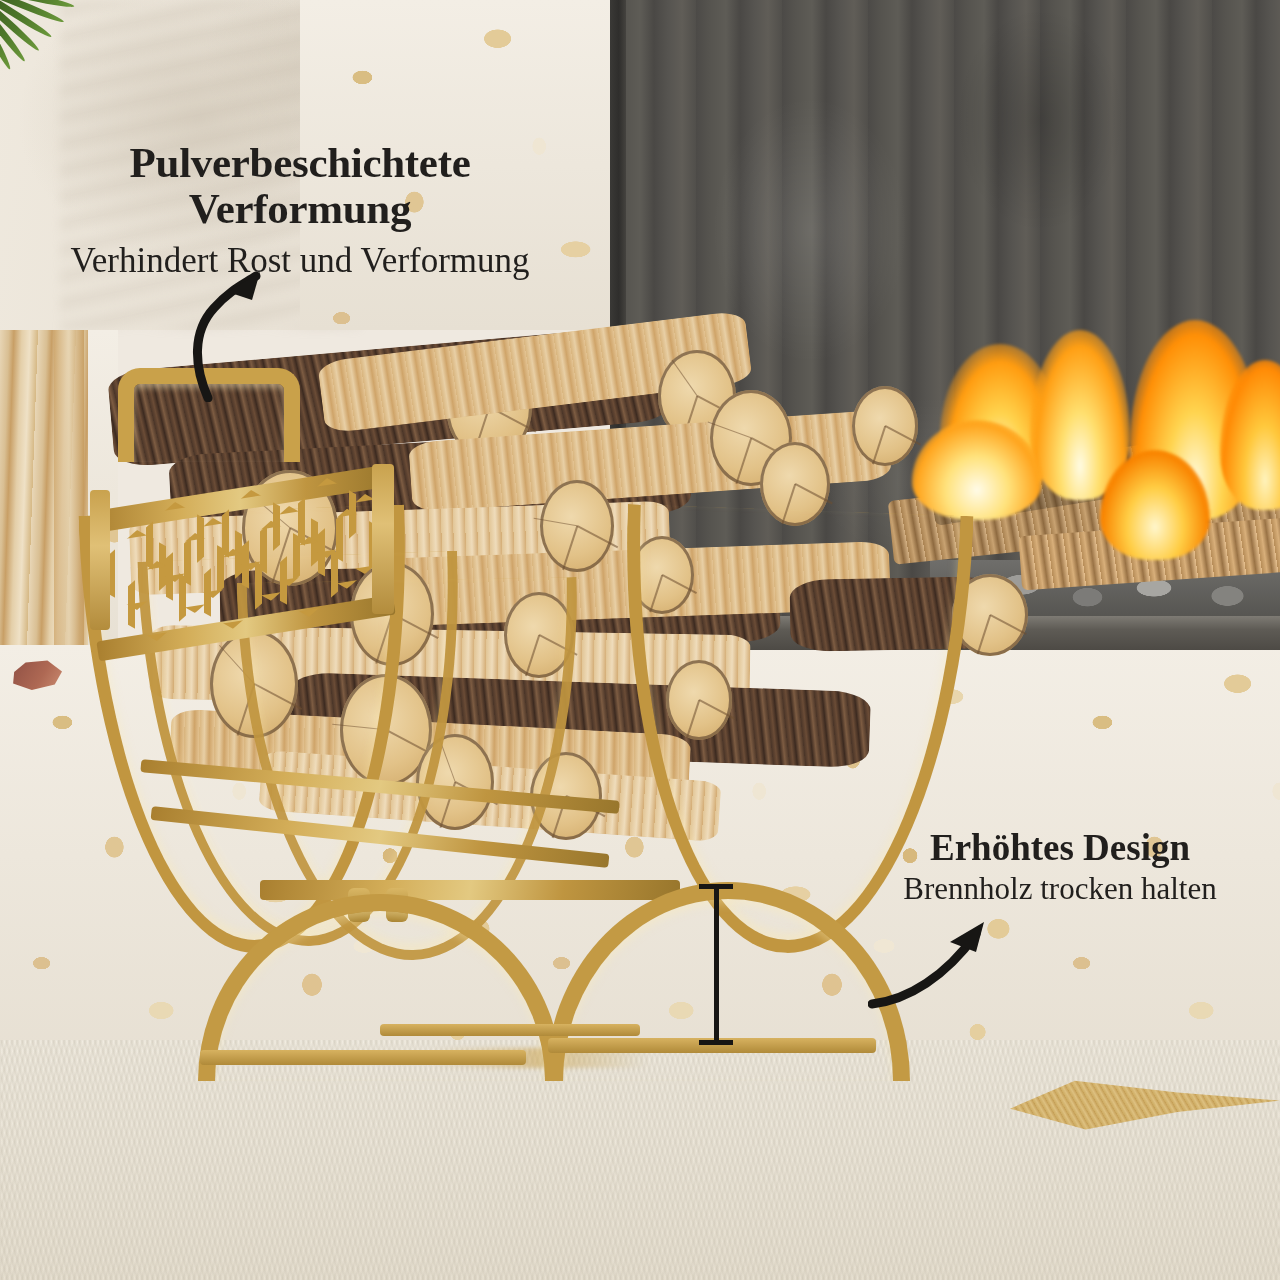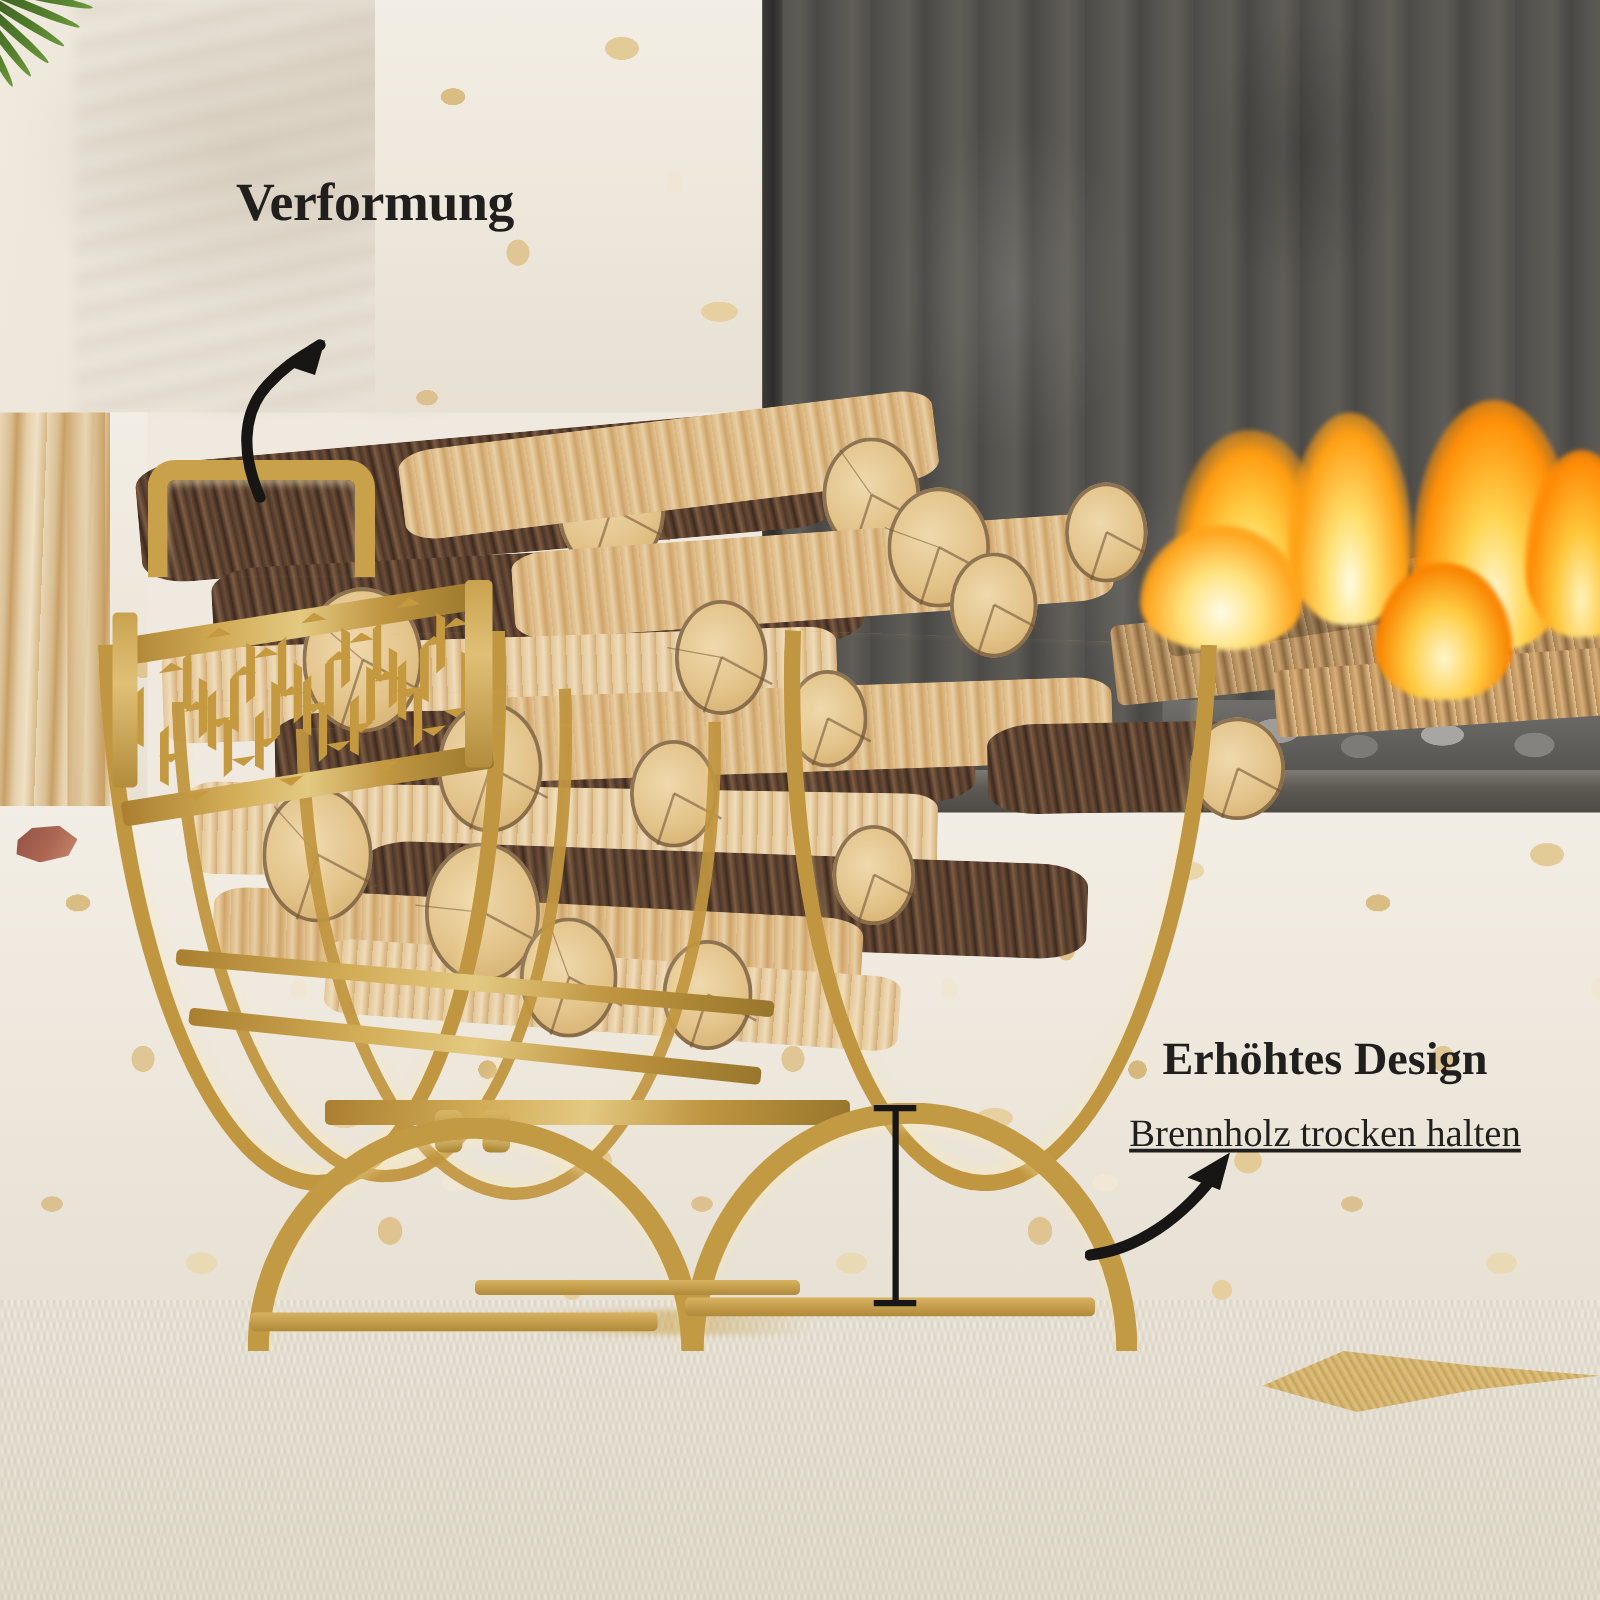--- a/index.html
+++ b/index.html
@@ -250,21 +250,21 @@
     background:linear-gradient(180deg,#d9b664,#a8822f);
   }
 
   
   .anno{position:absolute;color:#211f1d;}
   #anno-top{left:0;top:140px;width:600px;text-align:center;line-height:1.06;}
   #anno-top .t1{font-size:43px;font-weight:bold;letter-spacing:-.3px;}
   #anno-top .t2{font-size:35px;font-weight:normal;margin-top:11px;}
   #anno-right{left:840px;top:828px;width:440px;text-align:center;line-height:1.08;}
   #anno-right .t1{font-size:37px;font-weight:bold;}
-  #anno-right .t2{font-size:31px;margin-top:22px;text-decoration:underline;}
+  #anno-right .t2{font-size:31px;margin-top:4px;}
   #headline{
     left:0;top:1142px;width:1280px;text-align:center;
     font-size:62px;font-weight:bold;letter-spacing:.5px;
     color:#1d1b19;
     font-family:"DejaVu Serif", serif;
   }
   #dim-label{
     left:640px;top:960px;width:160px;text-align:center;
     font-size:40px;font-weight:bold;color:#1d1b19;
     font-family:"DejaVu Sans", sans-serif;
@@ -431,21 +431,23 @@
     <path d="M40 136 C 26 104, 24 70, 46 46 C 62 28, 76 22, 88 14" stroke="#171614" stroke-width="9" fill="none" stroke-linecap="round"></path>
     <path d="M92 10 L 60 30 L 84 38 Z" fill="#171614"></path>
   </svg>
 
   <svg class="arrow" style="left:868px;top:908px;width:160px;height:120px" viewBox="0 0 160 120">
     <path d="M4 96 C 40 92, 78 68, 108 26" stroke="#171614" stroke-width="9" fill="none" stroke-linecap="round"></path>
     <path d="M116 14 L 82 34 L 108 44 Z" fill="#171614"></path>
   </svg>
 
   <div class="anno" id="anno-top">
+    <div class="t1">Pulverbeschichtete</div>
     <div class="t1">Verformung</div>
+    <div class="t2">Verhindert Rost und Verformung</div>
   </div>
 
   <div class="anno" id="anno-right">
     <div class="t1">Erhöhtes Design</div>
     <div class="t2">Brennholz trocken halten</div>
   </div>
 
 
 </div>
 

